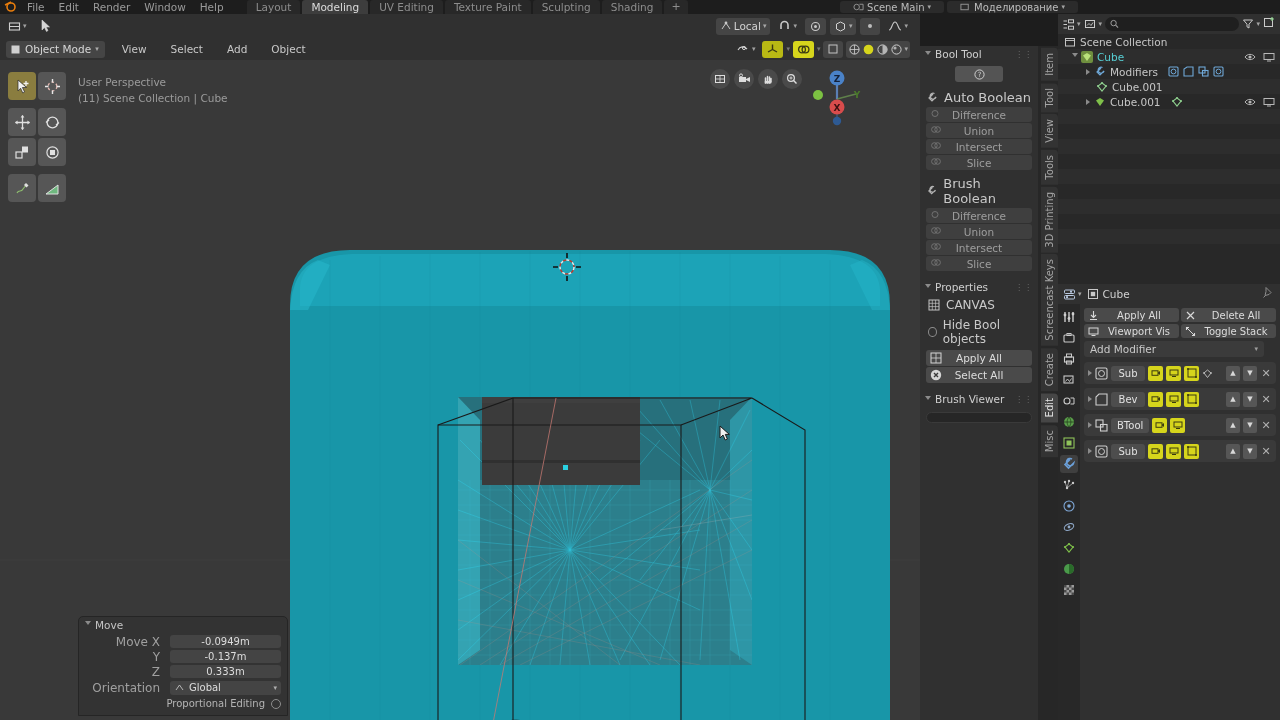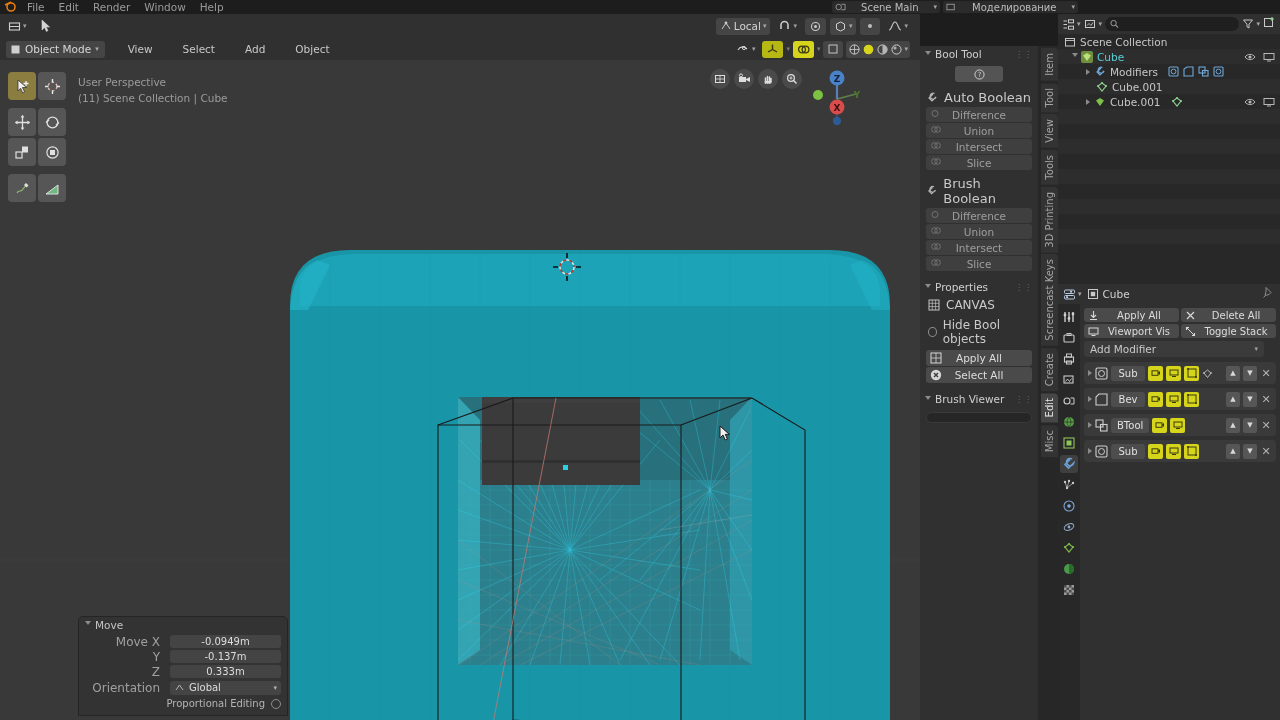--- a/index.html
+++ b/index.html
@@ -13,30 +13,30 @@
   .blender-logo { width:16px; height:12px; margin-left:4px; flex:0 0 auto; position:relative; }
   .blender-logo svg { display:block; }
   .menu-item { padding:0 7px; color:#9a9a9a; font-size:10.5px; line-height:14px; white-space:nowrap; }
   .ws-tabs { display:flex; margin-left:16px; align-items:flex-end; height:14px; }
   .ws-tab { padding:0 9px; font-size:10.5px; line-height:14px; color:#8d8d8d; background:#282828;
     margin-right:2px; border-radius:3px 3px 0 0; white-space:nowrap; }
   .ws-tab.active { background:#3d3d3d; color:#dcdcdc; }
   .ws-plus { padding:0 7px; color:#8d8d8d; line-height:14px; background:#282828; border-radius:3px 3px 0 0; }
   .topbar-right { margin-left:auto; display:flex; align-items:center; gap:3px; padding-right:2px; }
   .scene-field { display:flex; align-items:center; background:#2b2b2b; border-radius:3px; height:12px;
-    padding:0 3px; gap:15px; }
+    padding:0 13px; gap:3px; }
   .scene-field span.lbl { font-size:10px; color:#bcbcbc; white-space:nowrap; }
   .mini-ico { width:11px; height:10px; opacity:.75; }
 
   
   .viewport { position:absolute; left:0; top:14px; width:920px; height:706px; background:#2b2b2b; overflow:hidden; }
   .vp-header { position:absolute; left:0; top:0; width:920px; height:24px; background:#303030;
     display:flex; align-items:center; padding:0 4px; gap:4px; }
   .vp-header2 { position:absolute; left:0; top:24px; width:920px; height:22px; background:#303030;
-    display:flex; align-items:center; padding:0 6px; gap:16px; }
+    display:flex; align-items:center; padding:0 6px; gap:10px; }
   .hdr-btn { display:flex; align-items:center; gap:2px; height:17px; padding:0 4px; border-radius:3px;
     background:#454545; color:#d2d2d2; font-size:10.5px; white-space:nowrap; }
   .hdr-btn.flat { background:transparent; }
   .hdr-txt { padding:0 7px; font-size:10.5px; color:#c8c8c8; line-height:22px; white-space:nowrap; }
   .mode-btn { display:flex; align-items:center; gap:4px; height:17px; padding:0 6px 0 4px;
     border-radius:3px; background:#454545; font-size:10.5px; color:#d6d6d6; }
   .chev { font-size:7px; opacity:.7; }
 
   
   .vp-canvas { position:absolute; left:0; top:46px; width:920px; height:660px; background:#393939; overflow:hidden; }
@@ -151,20 +151,29 @@
         <circle cx="7" cy="6" r="4" fill="none" stroke="#e87d0d" stroke-width="1.6"></circle>
         <path d="M1 4 L7 1" stroke="#e87d0d" stroke-width="1.4" fill="none"></path>
       </svg>
     </div>
     <div class="menu-item">File</div>
     <div class="menu-item">Edit</div>
     <div class="menu-item">Render</div>
     <div class="menu-item">Window</div>
     <div class="menu-item">Help</div>
 
+    <div class="ws-tabs">
+      <div class="ws-tab">Layout</div>
+      <div class="ws-tab active">Modeling</div>
+      <div class="ws-tab">UV Editing</div>
+      <div class="ws-tab">Texture Paint</div>
+      <div class="ws-tab">Sculpting</div>
+      <div class="ws-tab">Shading</div>
+      <div class="ws-plus">+</div>
+    </div>
 
     <div class="topbar-right">
       <div class="scene-field">
         <svg class="mini-ico" viewBox="0 0 12 10">
           <circle cx="4" cy="5" r="3" fill="none" stroke="#bbb" stroke-width="1"></circle>
           <path d="M7 2 L11 2 L11 8 L7 8" fill="none" stroke="#bbb" stroke-width="1"></path>
         </svg>
         <span class="lbl">Scene Main</span>
         <span class="chev">▾</span>
       </div>

